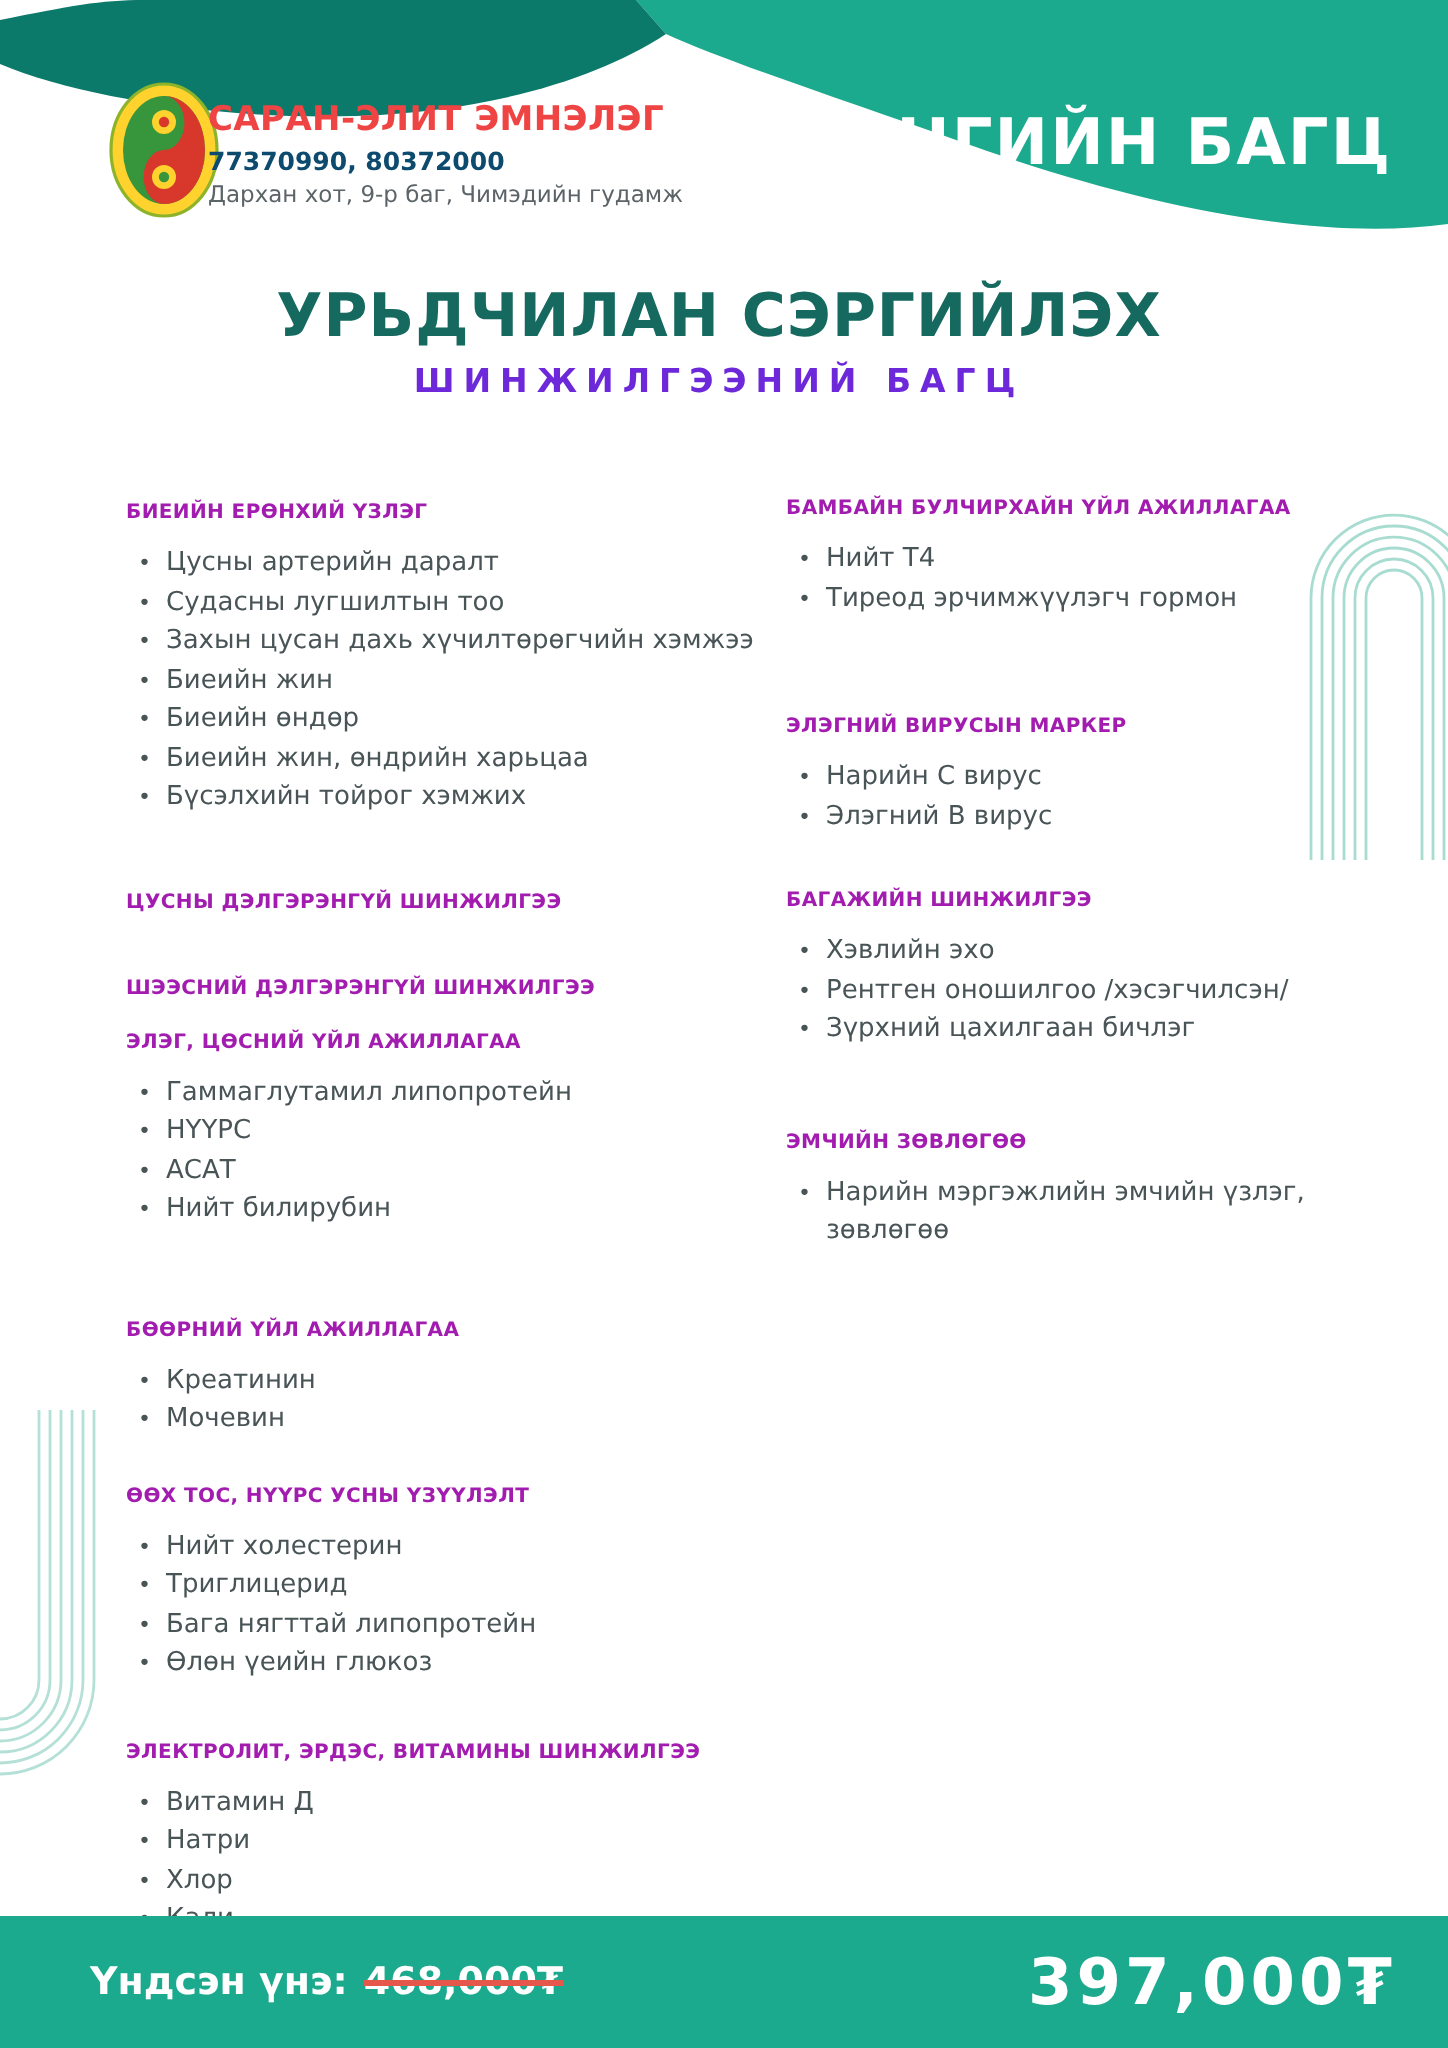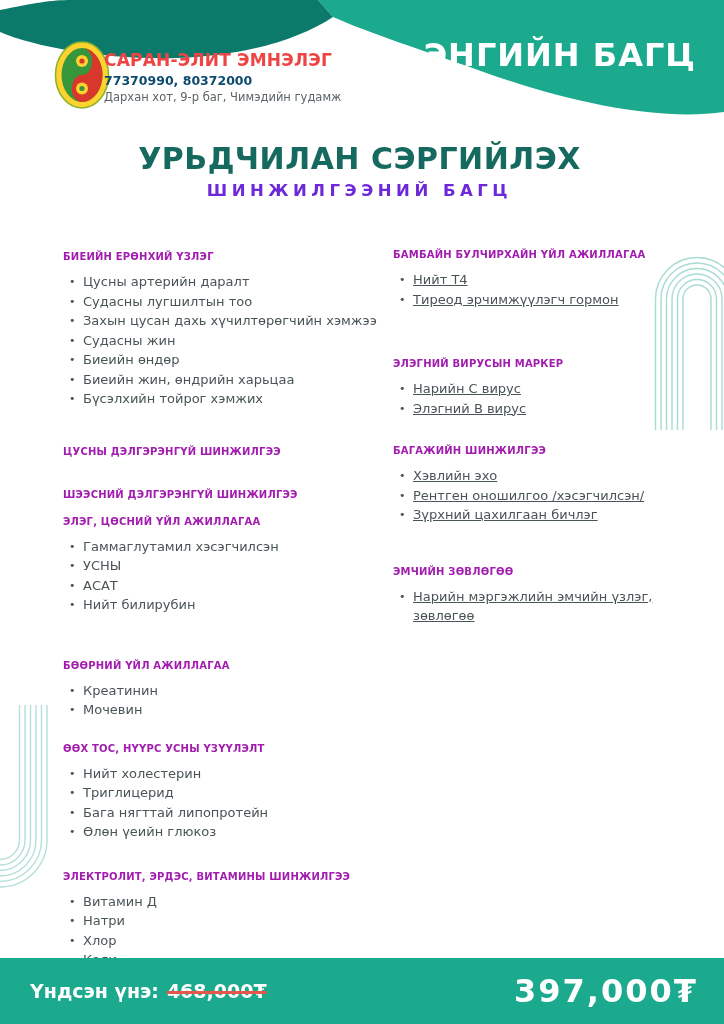--- a/index.html
+++ b/index.html
@@ -9,59 +9,59 @@
 
   
   .top-waves{position:absolute;top:0;left:0;width:724px;height:140px;}
 
   
   .logo{position:absolute;left:54px;top:41px;width:56px;height:68px;}
   .clinic-block{position:absolute;left:104px;top:50px;width:300px;}
   .clinic-name{font-size:17px;font-weight:700;color:#ef4444;letter-spacing:.2px;}
   .clinic-phones{font-size:12.5px;font-weight:700;color:#0c4a6e;margin-top:3px;}
   .clinic-address{font-size:11.5px;color:#5c6468;margin-top:2px;}
-  .package-banner{position:absolute;top:36px;right:28px;font-size:32px;font-weight:800;
+  .package-banner{position:absolute;top:52px;right:28px;font-size:32px;font-weight:800;
        color:#ffffff;letter-spacing:1px;}
 
   
   .title-block{position:absolute;top:141px;left:0;width:719px;text-align:center;}
   .title-line1{font-size:30px;font-weight:800;color:#15695f;letter-spacing:.5px;}
   .title-line2{font-size:16.5px;font-weight:800;color:#6d28d9;letter-spacing:4.5px;margin-top:5px;}
 
   
   .col{position:absolute;top:250px;}
   .col-left{left:63px;width:330px;}
   .col-right{left:393px;top:248px;width:312px;}
   .sec{margin:0 0 30px 0;}
   .sec-title{margin:0 0 9px 0;font-size:10px;font-weight:700;color:#a21caf;letter-spacing:.2px;line-height:1.3;}
   .sec-list{margin:0;padding:0;list-style:none;}
   .sec-list li{position:relative;padding-left:20px;font-size:13px;color:#495457;line-height:1.5;}
   .sec-list li::before{content:"•";position:absolute;left:6px;top:0;color:#495457;font-size:11px;line-height:1.8;}
   .col-left .sec-list li{max-width:300px;}
-  .col-right .sec-list li{max-width:276px;text-decoration:underline;}
+  .col-right .sec-list li{max-width:276px;}
 
   .col-left .sec:nth-child(1){margin-bottom:36px;}
   .col-left .sec:nth-child(2){}
   .col-left .sec:nth-child(3){margin-bottom:14px;}
   .col-left .sec:nth-child(4){margin-bottom:44px;}
   .col-left .sec:nth-child(5){margin-bottom:22px;}
   .col-left .sec:nth-child(6){margin-bottom:28px;}
   .col-right .sec:nth-child(1){margin-bottom:48px;}
   .col-right .sec:nth-child(2){margin-bottom:26px;}
   .col-right .sec:nth-child(3){margin-bottom:40px;}
   .col-right .sec:nth-child(4){margin-bottom:66px;}
 
   
   .deco-right{position:absolute;right:0;top:240px;width:70px;height:195px;}
   .deco-left{position:absolute;left:0;top:700px;width:60px;height:200px;}
 
   
   .footer-bar{position:absolute;left:0;bottom:0;width:724px;height:66px;background:#1caa8e;
       display:flex;align-items:center;justify-content:space-between;box-sizing:border-box;
-      padding:0 26px 0 30px;}
+      padding:0 26px 0 45px;}
   .base-price-wrap{font-size:19px;font-weight:700;color:#ffffff;}
   .base-price{margin-left:8px;text-decoration:line-through;text-decoration-color:#e4574a;
       text-decoration-thickness:3px;}
   .final-price{font-size:32px;font-weight:800;color:#ffffff;letter-spacing:2px;}
 </style>
 </head>
 <body>
 
 <div class="page">
 
@@ -115,37 +115,37 @@
     </g>
   </svg>
 
   <div class="col col-left">
       <section class="sec">
         <h3 class="sec-title">БИЕИЙН ЕРӨНХИЙ ҮЗЛЭГ</h3>
         <ul class="sec-list">
           <li>Цусны артерийн даралт</li>
           <li>Судасны лугшилтын тоо</li>
           <li>Захын цусан дахь хүчилтөрөгчийн хэмжээ</li>
-          <li>Судасны жин</li>
+          <li>Биеийн жин</li>
           <li>Биеийн өндөр</li>
           <li>Биеийн жин, өндрийн харьцаа</li>
           <li>Бүсэлхийн тойрог хэмжих</li>
         </ul>
       </section>
       <section class="sec">
         <h3 class="sec-title">ЦУСНЫ ДЭЛГЭРЭНГҮЙ ШИНЖИЛГЭЭ</h3>
       </section>
       <section class="sec">
         <h3 class="sec-title">ШЭЭСНИЙ ДЭЛГЭРЭНГҮЙ ШИНЖИЛГЭЭ</h3>
       </section>
       <section class="sec">
         <h3 class="sec-title">ЭЛЭГ, ЦӨСНИЙ ҮЙЛ АЖИЛЛАГАА</h3>
         <ul class="sec-list">
-          <li>Гаммаглутамил хэсэгчилсэн</li>
-          <li>УСНЫ</li>
+          <li>Гаммаглутамил липопротейн</li>
+          <li>НҮҮРС</li>
           <li>АСАТ</li>
           <li>Нийт билирубин</li>
         </ul>
       </section>
       <section class="sec">
         <h3 class="sec-title">БӨӨРНИЙ ҮЙЛ АЖИЛЛАГАА</h3>
         <ul class="sec-list">
           <li>Креатинин</li>
           <li>Мочевин</li>
         </ul>

